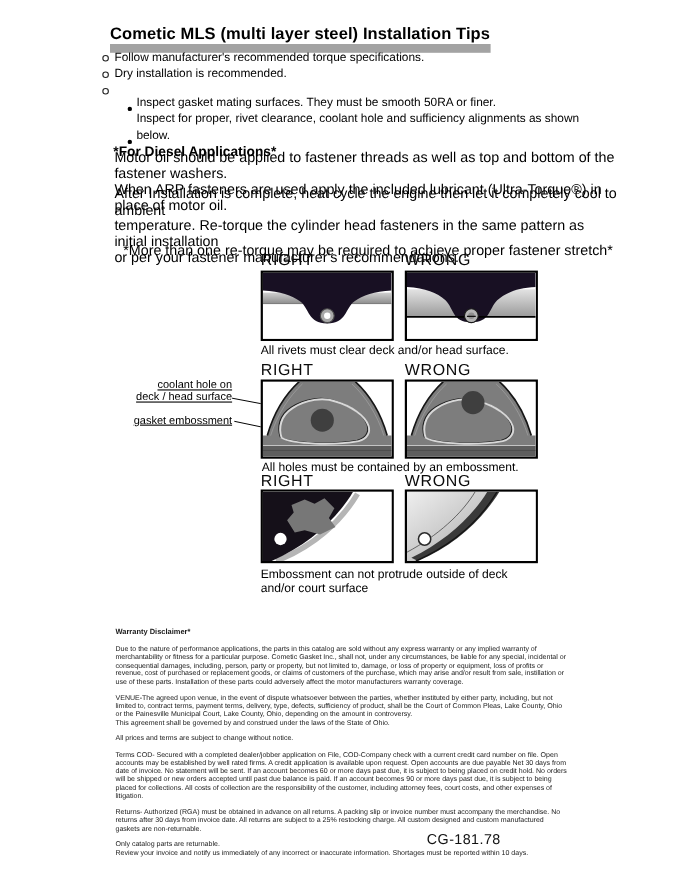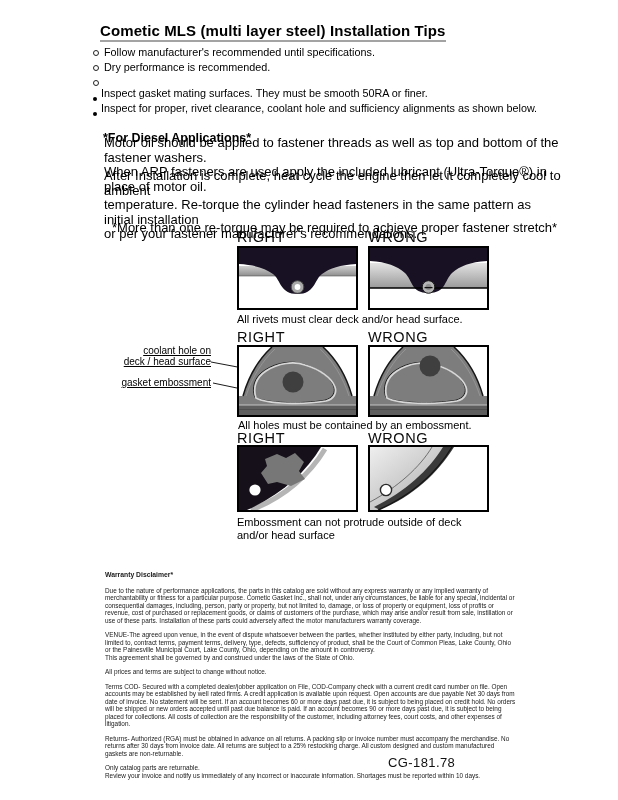--- a/index.html
+++ b/index.html
@@ -5,29 +5,29 @@
   html,body { margin:0; padding:0; background:#fff; }
   .page {
     position:relative; width:618px; height:800px; background:#ffffff;
     font-family:"Liberation Sans", sans-serif; color:#000; overflow:hidden;
   }
   .abs { position:absolute; }
 
   
   .doc-title {
     left:100px; top:22px; font-size:15px; font-weight:bold;
-    border-bottom:2px solid #a3a3a3; padding-bottom:1px; letter-spacing:0.1px;
+    border-bottom:8px solid #a3a3a3; padding-bottom:1px; letter-spacing:0.1px;
   }
   .bullets { left:93px; top:45px; width:450px; font-size:10.8px; line-height:15px; }
   .b-row { display:flex; align-items:flex-start; }
   .b-mark {
     flex:0 0 auto; width:4px; height:4px; border:1px solid #222; border-radius:50%;
     margin:4.5px 5px 0 0;
   }
-  .sb-row { display:flex; align-items:flex-end; }
+  .sb-row { display:flex; align-items:flex-end; margin-left:23px; }
   .sb-mark {
     flex:0 0 auto; width:4px; height:4px; background:#000; border-radius:50%;
     margin:5px 4px 0 0;
   }
 
   
   .sec-head { left:103px; top:119px; font-size:12.5px; font-weight:bold;margin-top:12px; }
   .para { font-size:13px; line-height:14.6px; white-space:pre-line; width:460px; }
   .p1 { left:104px; top:136px; }
   .p2 { left:104px; top:169px; }
@@ -67,25 +67,25 @@
 </head>
 <body>
 
 <div class="page">
 
   <div class="abs doc-title">Cometic MLS (multi layer steel) Installation Tips</div>
 
   <div class="abs bullets">
     <div class="b-row">
       <span class="b-mark"></span>
-      <span>Follow manufacturer's recommended until specifications.</span>
+      <span>Follow manufacturer's recommended torque specifications.</span>
     </div>
     <div class="b-row">
       <span class="b-mark"></span>
-      <span>Dry performance is recommended.</span>
+      <span>Dry installation is recommended.</span>
     </div>
     <div class="b-row">
       <span class="b-mark"></span>
     </div>
     <div class="sb-row">
       <span class="sb-mark"></span>
       <span>Inspect gasket mating surfaces.  They must be smooth 50RA or finer.</span>
     </div>
     <div class="sb-row">
       <span class="sb-mark"></span>
@@ -208,21 +208,21 @@
       </defs>
       <rect width="117" height="63" fill="#fff"></rect>
       <path d="M0,0 H82 C67,25 42,48 8,63 L0,63 Z" fill="url(#gd4)"></path>
       <path d="M62,0 C50,20 28,40 0,55" stroke="#555" stroke-width="0.8" fill="none"></path>
       <path d="M84,0 L73,0 C59,23 35,45 4,60 L10,63 C43,49 68,26 84,0 Z" fill="#3a3a3a"></path>
       <path d="M82,0 C67,25 42,48 8,63" stroke="#141414" stroke-width="1.2" fill="none"></path>
       <circle cx="16" cy="43" r="5.6" fill="#ffffff" stroke="#2a2a2a" stroke-width="1.4"></circle>
     </svg>
   </div>
   <div class="abs caption r3-cap">Embossment can not protrude outside of deck
-and/or head surface</div>
+and/or court surface</div>
 
   <div class="abs warranty">
     <p class="w-head">Warranty Disclaimer*</p>
     <p>Due to the nature of performance applications, the parts in this catalog are sold without any express warranty or any implied warranty of merchantability or fitness for a particular purpose.  Cometic Gasket Inc., shall not, under any circumstances, be liable for any special, incidental or consequential damages, including, person, party or property, but not limited to, damage, or loss of property or equipment, loss of profits or revenue, cost of purchased or replacement goods, or claims of customers of the purchase, which may arise and/or result from sale, instillation or use of these parts.  Installation of these parts could adversely affect the motor manufacturers warranty coverage.</p>
     <p class="tight">VENUE-The agreed upon venue, in the event of dispute whatsoever between the parties, whether instituted by either party, including, but not limited to, contract terms, payment terms, delivery, type, defects, sufficiency of product, shall be the Court of Common Pleas, Lake County, Ohio or the Painesville Municipal Court, Lake County, Ohio, depending on the amount in controversy.</p>
     <p class="endgap">This agreement shall be governed by and construed under the laws of the State of Ohio.</p>
     <p>All prices and terms are subject to change without notice.</p>
     <p>Terms COD- Secured with a completed dealer/jobber application on File, COD-Company check with a current credit card number on file.  Open accounts may be established by well rated firms.  A credit application is available upon request.  Open accounts are due payable Net 30 days from date of invoice.  No statement will be sent.  If an account becomes 60 or more days past due, it is subject to being placed on credit hold.  No orders will be shipped or new orders accepted until past due balance is paid.  If an account becomes 90 or more days past due, it is subject to being placed for collections.  All costs of collection are the responsibility of the customer, including attorney fees, court costs, and other expenses of litigation.</p>
     <p>Returns- Authorized (RGA) must be obtained in advance on all returns.  A packing slip or invoice number must accompany the merchandise.  No returns after 30 days from invoice date.  All returns are subject to a 25% restocking charge.  All custom designed and custom manufactured gaskets are non-returnable.</p>
     <p class="tight">Only catalog parts are returnable.</p>

